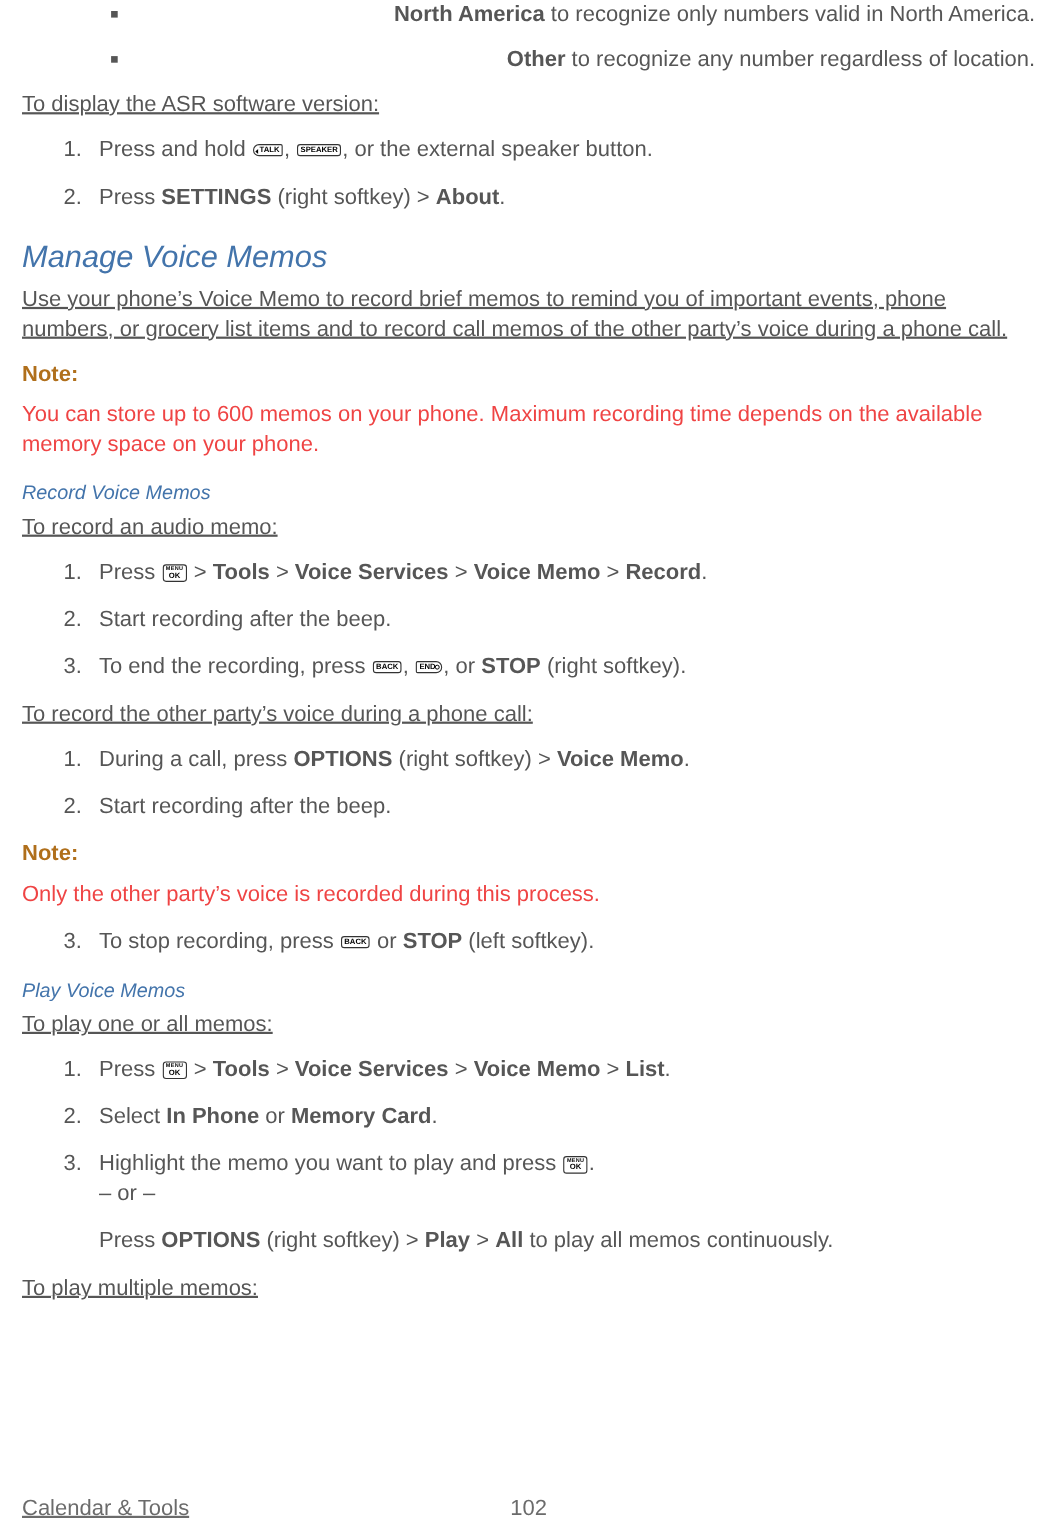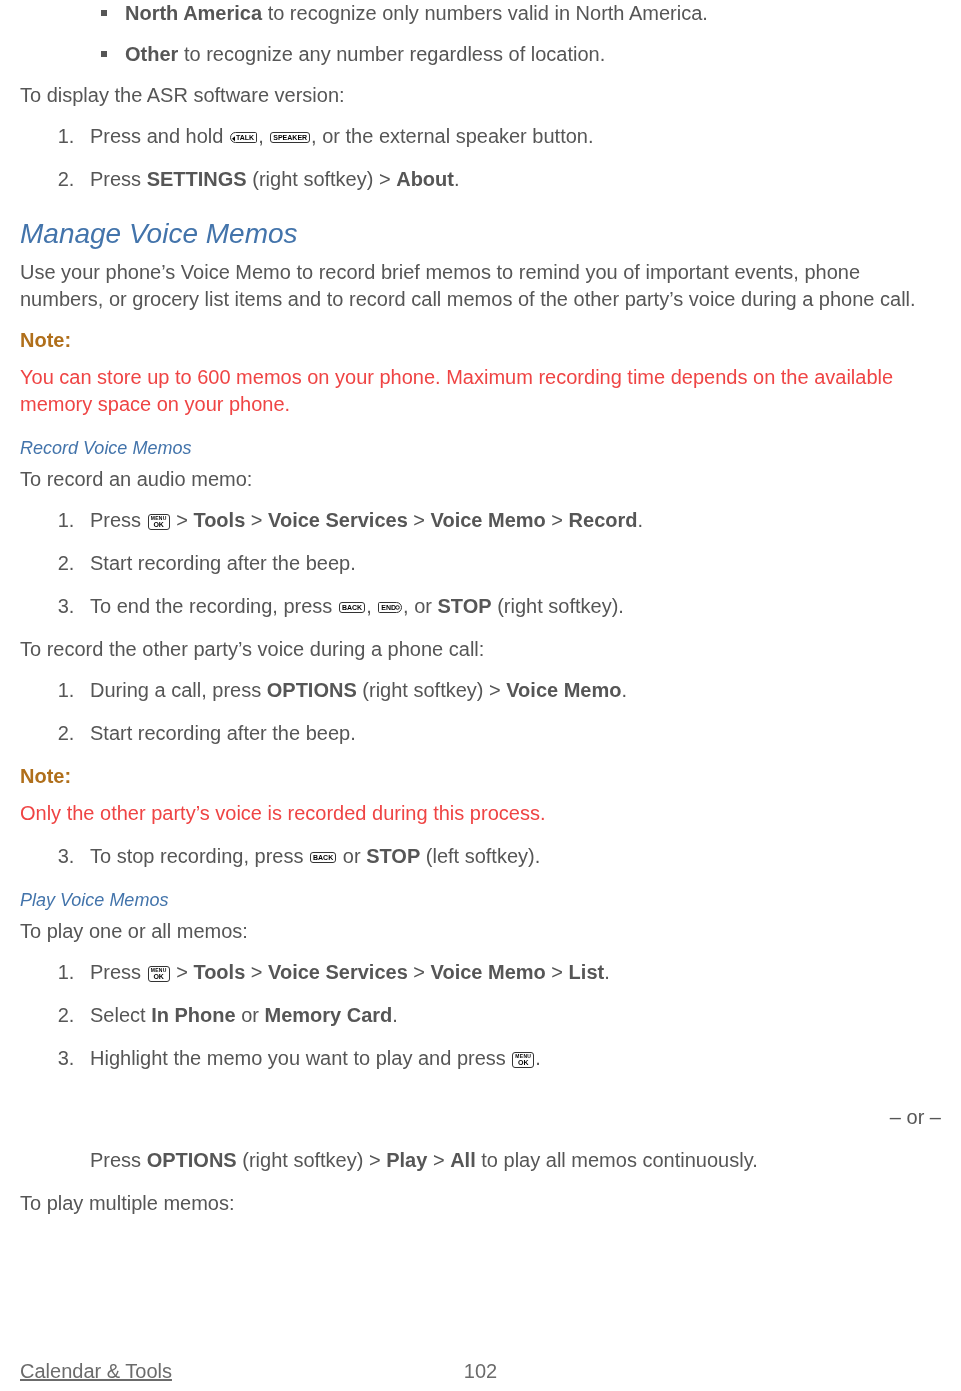--- a/index.html
+++ b/index.html
@@ -20,20 +20,21 @@
   }
   ul.squares {
     list-style: none;
     padding-left: 105px;
     margin: 0 0 12px 0;
   }
   ul.squares li {
     position: relative;
     padding-left: 0;
     margin-bottom: 14px;
+    text-align: right;
   }
   ul.squares li::before {
     content: "";
     position: absolute;
     left: -24px;
     top: 10px;
     width: 6px;
     height: 6px;
     background: #565656;
   }
@@ -45,20 +46,21 @@
   ol.nums > li {
     padding-left: 10px;
     margin-bottom: 16px;
   }
   .subtext {
     margin-left: 70px;
     margin-bottom: 16px;
   }
   p {
     margin: 6px 0 14px 0;
+    text-decoration: underline;
   }
   .bold { font-weight: bold; }
   .h2 {
     font-size: 28px;
     font-style: italic;
     color: #4374AB;
     margin: 22px 0 4px 0;
   }
   .h3 {
     font-size: 18px;
@@ -216,21 +218,21 @@
 
   <ol class="nums">
     <li>
       <span>Press </span><span class="key"><span class="row1">MENU</span><span class="row2">OK</span></span><span> &gt; </span><span class="bold">Tools</span><span> &gt; </span><span class="bold">Voice Services</span><span> &gt; </span><span class="bold">Voice Memo</span><span> &gt; </span><span class="bold">List</span><span>.</span>
     </li>
     <li>
       <span>Select </span><span class="bold">In Phone</span><span> or </span><span class="bold">Memory Card</span><span>.</span>
     </li>
     <li>
       <span>Highlight the memo you want to play and press </span><span class="key"><span class="row1">MENU</span><span class="row2">OK</span></span><span>.</span>
-      <div class="subtext" style="margin-left:0;margin-top:32px;text-align:right;">– or –</div>
+      <div class="subtext" style="margin-left:0;margin-top:0;">– or –</div>
       <div style="margin-top:16px;">
         <span>Press </span><span class="bold">OPTIONS</span><span> (right softkey) &gt; </span><span class="bold">Play</span><span> &gt; </span><span class="bold">All</span><span> to play all memos continuously.</span>
       </div>
     </li>
   </ol>
 
   <p>To play multiple memos:</p>
 
   <div class="footer">
     <span class="footer-left">Calendar &amp; Tools</span>

